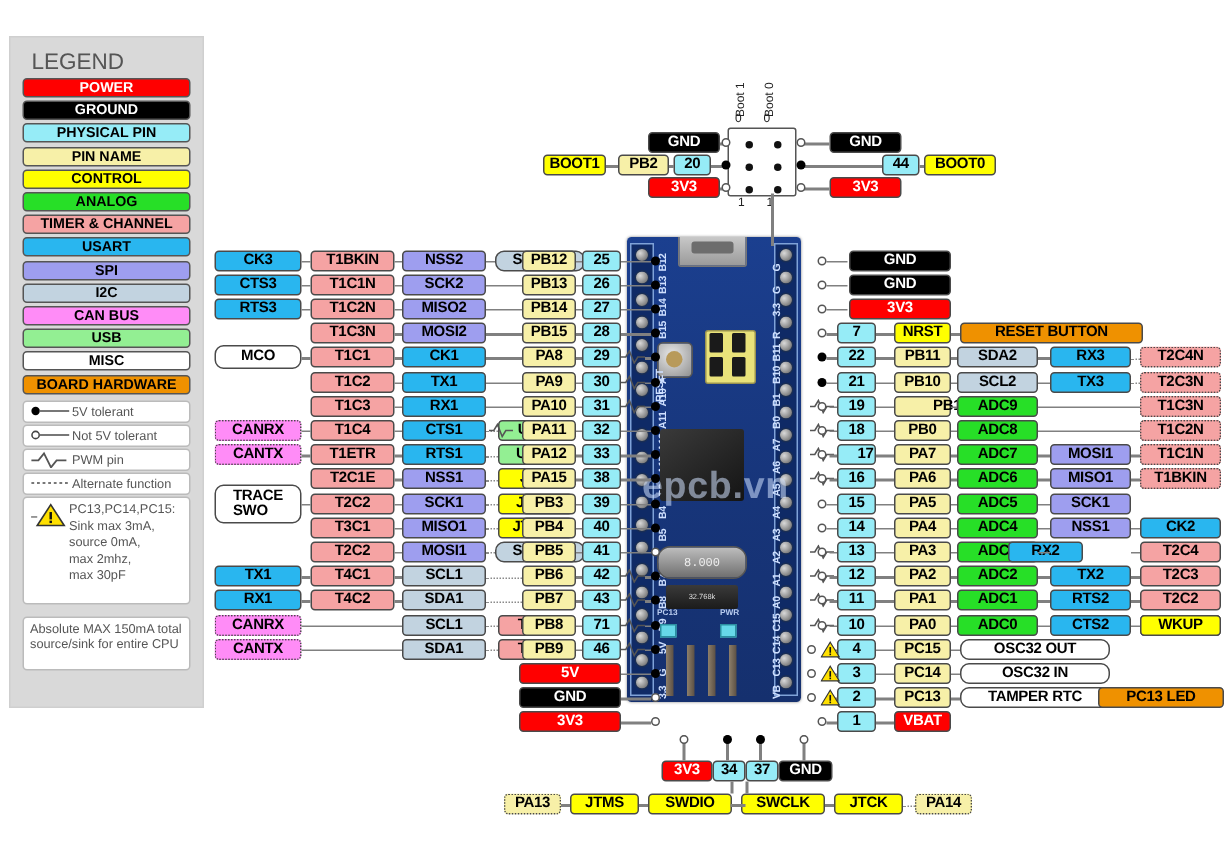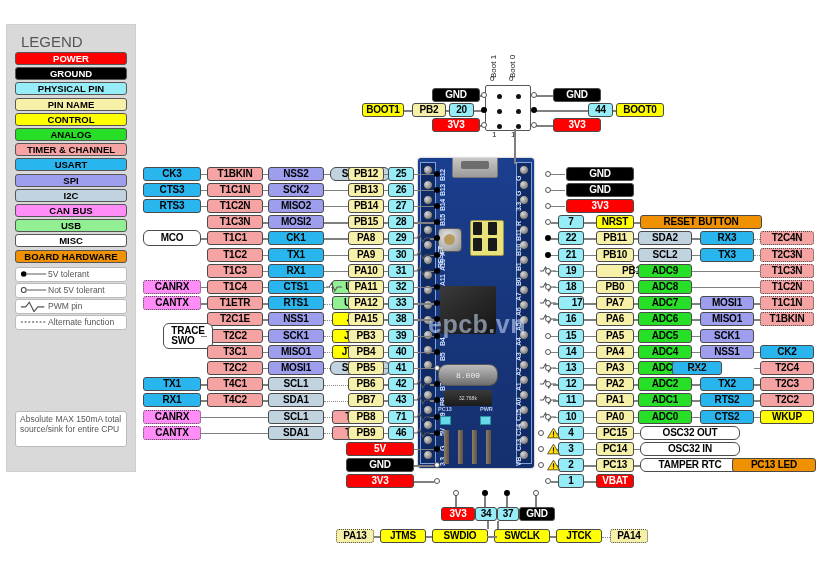--- a/index.html
+++ b/index.html
@@ -151,20 +151,33 @@
       </span>
       <span style="font-size: 8.5px; color: rgb(85, 85, 85);">PWM pin</span>
     </div>
     <div class="lgnote row" style="top: 289.8px;">
       <span class="lgsym">
         <svg viewBox="0 0 30 10" width="28" height="10">
           <line x1="1" y1="5" x2="28" y2="5" stroke="#777" stroke-width="1.4" stroke-dasharray="2,2"></line>
         </svg>
       </span>
       <span style="font-size: 8.5px; color: rgb(85, 85, 85);">Alternate function</span>
+    </div>
+    <div class="lgnote" style="top: 305.8px; height: 72px; display: flex;">
+      <span style="flex: 0 0 26px;"><svg viewBox="0 0 30 22" width="26" height="18">
+          <line x1="0" y1="13" x2="5" y2="13" stroke="#777" stroke-width="1.2"></line>
+          <polygon points="16,3 27,20 5,20" fill="#ffe000" stroke="#333" stroke-width="1.3"></polygon>
+          <rect x="15" y="9" width="2" height="6" fill="#111"></rect>
+          <rect x="15" y="16" width="2" height="2" fill="#111"></rect>
+        </svg></span>
+      <span style="white-space: pre-line; font-size: 8.5px; color: rgb(85, 85, 85); line-height: 11px;">PC13,PC14,PC15:
+Sink max 3mA,
+source 0mA,
+max 2mhz,
+max 30pF</span>
     </div>
     <div class="lgnote" style="top: 385.8px; height: 36px;">Absolute MAX 150mA total source/sink for entire CPU</div>
   </div>
 
 <div id="stage"></div>
 
 <div id="board">
     <div class="hdrstrip" style="left: 2px;"></div>
     <div class="hdrstrip" style="left: 98px;"></div>
     <div class="pad" style="left: 5px; top: 7px;"></div>
@@ -428,21 +441,21 @@
 <div class="w" style="left: 384px; top: 319.3px; width: 4px;"></div>
 <div class="pill c-phys" style="left: 388px; top: 312.3px; width: 26px;">38</div>
 <div class="w" style="left: 414px; top: 319.3px; width: 20px;"></div>
 <div class="dot" style="left: 434px; top: 316.3px;"></div>
 <div class="pill c-ctrl" style="left: 332px; top: 328.5px; width: 50px; height: 14px;">JTDO</div>
 <div class="wd" style="left: 382px; top: 336px; width: 0px;"></div>
 <div class="pill c-spi" style="left: 268px; top: 328.5px; width: 56px; height: 14px;">SCK1</div>
 <div class="wd" style="left: 324px; top: 336px; width: 8px;"></div>
 <div class="pill c-timer" style="left: 207px; top: 328.5px; width: 56px; height: 14px;">T2C2</div>
 <div class="w" style="left: 263px; top: 335.5px; width: 5px;"></div>
-<div class="pill r c-misc" style="left: 143px; top: 322.5px; width: 50px; height: 26px; white-space: pre-line; flex-direction: column; margin-left: 20px;">TRACE
+<div class="pill r c-misc" style="left: 143px; top: 322.5px; width: 58px; height: 26px; white-space: pre-line; flex-direction: column;">TRACE
 SWO</div>
 <div class="w" style="left: 201px; top: 335.5px; width: 6px;"></div>
 <div class="pill c-name" style="left: 348px; top: 328.5px; width: 36px;">PB3</div>
 <div class="w" style="left: 384px; top: 335.5px; width: 4px;"></div>
 <div class="pill c-phys" style="left: 388px; top: 328.5px; width: 26px;">39</div>
 <div class="w" style="left: 414px; top: 335.5px; width: 20px;"></div>
 <div class="dot" style="left: 434px; top: 332.5px;"></div>
 <div class="pill c-ctrl" style="left: 332px; top: 344.7px; width: 50px; height: 14px;">JTRST</div>
 <div class="wd" style="left: 382px; top: 352.2px; width: 0px;"></div>
 <div class="pill c-spi" style="left: 268px; top: 344.7px; width: 56px; height: 14px;">MISO1</div>

